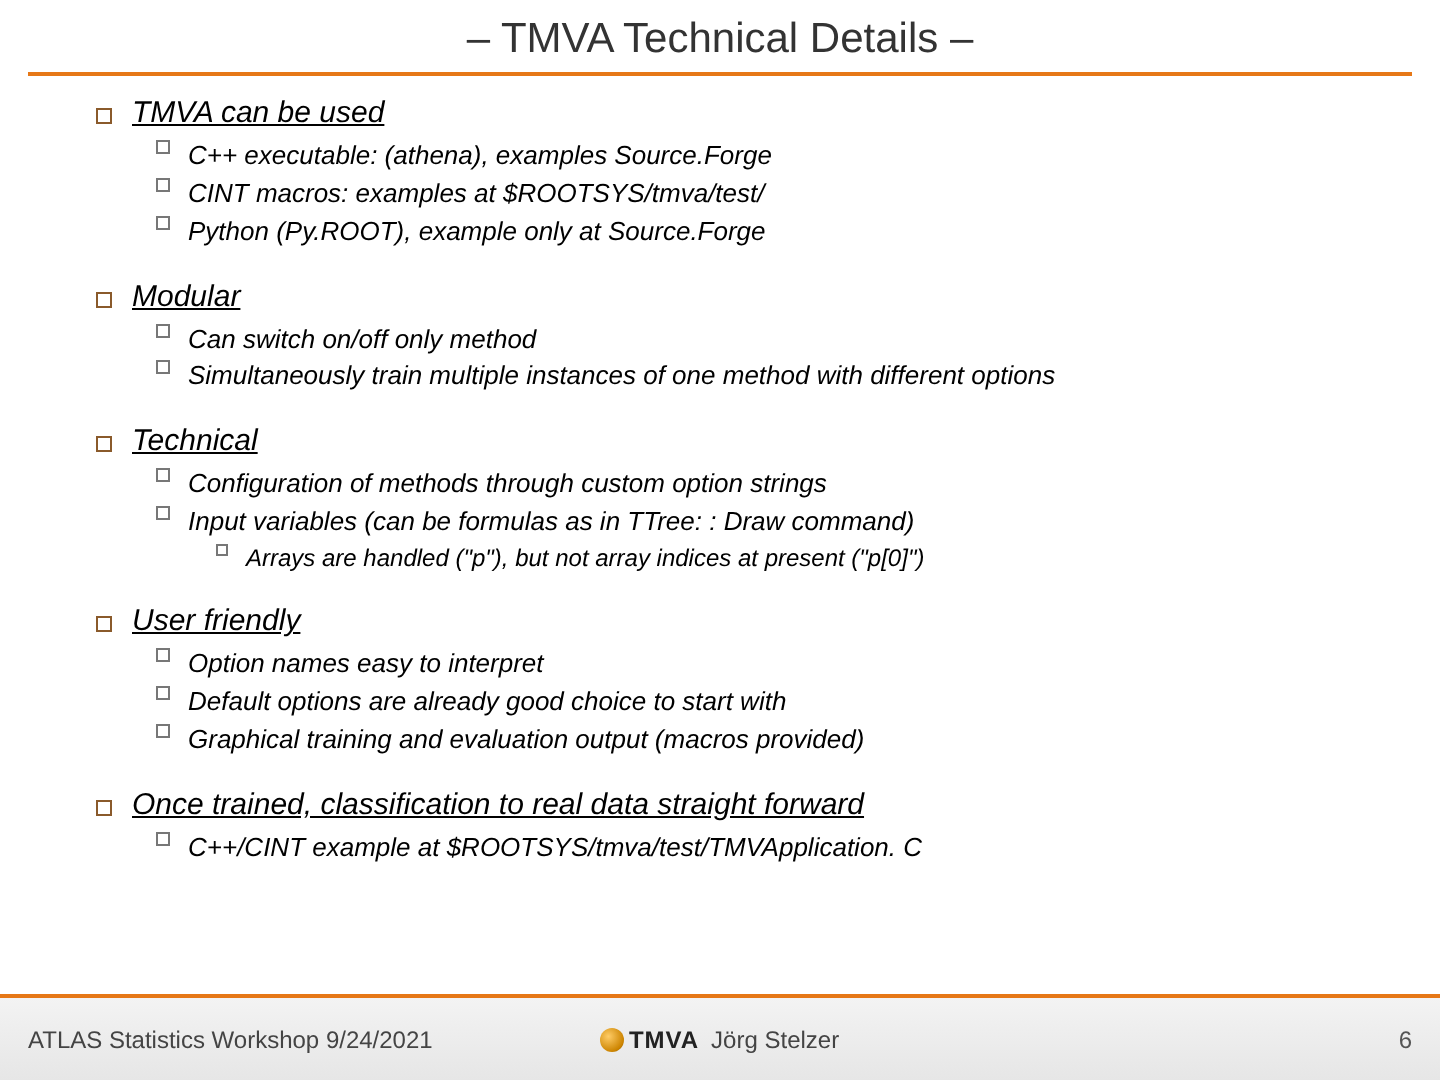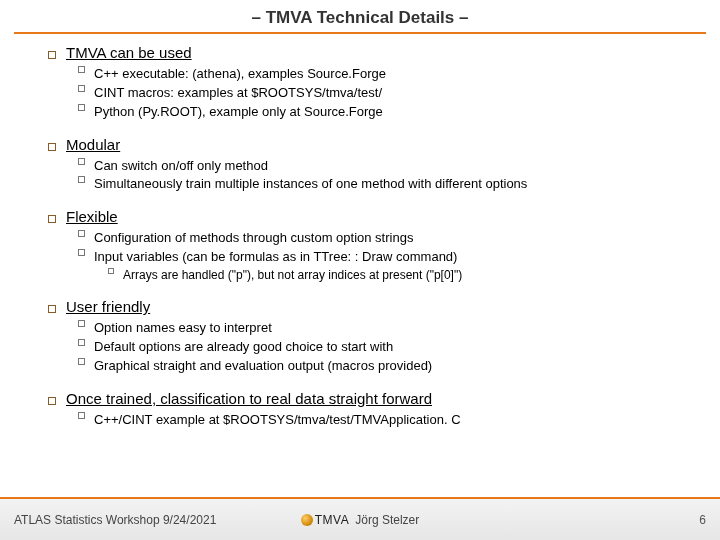--- a/index.html
+++ b/index.html
@@ -15,34 +15,35 @@
     width: 100%;
     height: 100%;
     display: flex;
     flex-direction: column;
   }
   .title-wrap {
     padding: 8px 0 4px 0;
     text-align: center;
   }
   .title {
-    font-size: 17px;
+    font-size: 21px;
     color: #333;
-    font-weight: bold;
+    font-weight: normal;
   }
   .rule {
     height: 2px;
     background: #e67817;
     margin: 0 14px;
   }
   .content {
     padding: 10px 22px 0 48px;
     flex: 1;
     font-size: 14px;
     color: #000;
+    font-style: italic;
   }
   .sec { margin-bottom: 14px; }
   .sec-head {
     display: flex;
     align-items: baseline;
     margin-bottom: 4px;
   }
   .bullet-sq {
     display: inline-block;
     width: 8px; height: 8px;
@@ -82,21 +83,21 @@
     border-top: 2px solid #e67817;
     font-size: 12px;
     color: #444;
     padding: 0 14px;
   }
   .footer .left { flex: 1; white-space: nowrap; }
   .footer .center { flex: 1; display: flex; align-items: center; justify-content: center; gap: 6px; white-space: nowrap; }
   .footer .right { flex: 1; text-align: right; }
   .logo {
     display: inline-flex; align-items: center; gap: 2px;
-    font-weight: normal; font-size: 12px;
+    font-weight: bold; font-size: 12px;
   }
   .logo-dot {
     width: 12px; height: 12px; border-radius: 50%;
     background: radial-gradient(circle at 35% 35%, #ffcc66 0%, #cc8400 70%, #7a4d00 100%);
     display: inline-block;
   }
   .logo-text { letter-spacing: 0.5px; color:#222; }
   .pagenum { color: #555; font-size: 12px; }
 </style>
 </head>
@@ -144,21 +145,21 @@
         <div class="sub-item">
             <span class="bullet-sm"></span>
             <span>Simultaneously train multiple instances of one method with different options</span>
           </div>
       </div>
     </div>
 
     <div class="sec">
       <div class="sec-head">
         <span class="bullet-sq"></span>
-        <span class="sec-title underline">Flexible</span>
+        <span class="sec-title underline">Technical</span>
       </div>
       <div class="sublist">
         <div class="sub-item">
             <span class="bullet-sm"></span>
             <span>Configuration of methods through custom option strings</span>
           </div>
         <div class="sub-item">
             <span class="bullet-sm"></span>
             <span>Input variables (can be formulas as in TTree: : Draw command)</span>
           </div>
@@ -180,21 +181,21 @@
         <div class="sub-item">
             <span class="bullet-sm"></span>
             <span>Option names easy to interpret</span>
           </div>
         <div class="sub-item">
             <span class="bullet-sm"></span>
             <span>Default options are already good choice to start with</span>
           </div>
         <div class="sub-item">
             <span class="bullet-sm"></span>
-            <span>Graphical straight and evaluation output (macros provided)</span>
+            <span>Graphical training and evaluation output (macros provided)</span>
           </div>
       </div>
     </div>
 
     <div class="sec">
       <div class="sec-head">
         <span class="bullet-sq"></span>
         <span class="sec-title underline">Once trained, classification to real data straight forward</span>
       </div>
       <div class="sublist">

